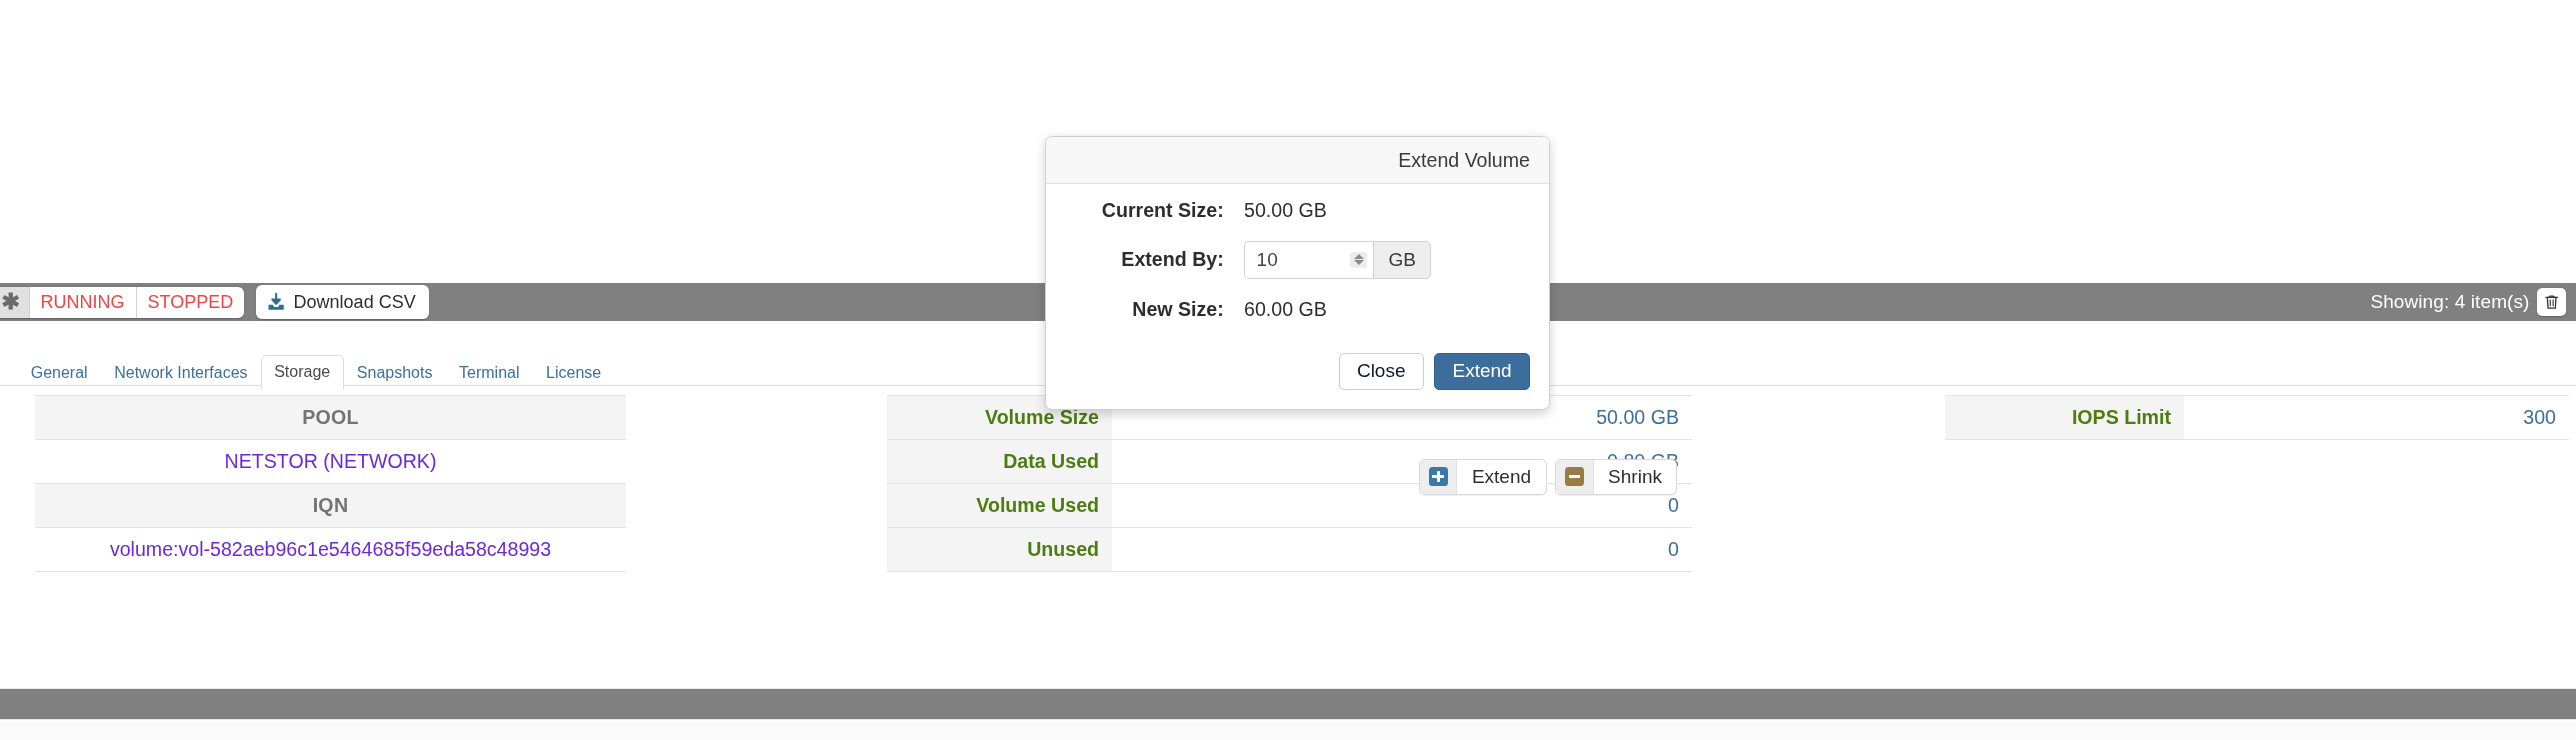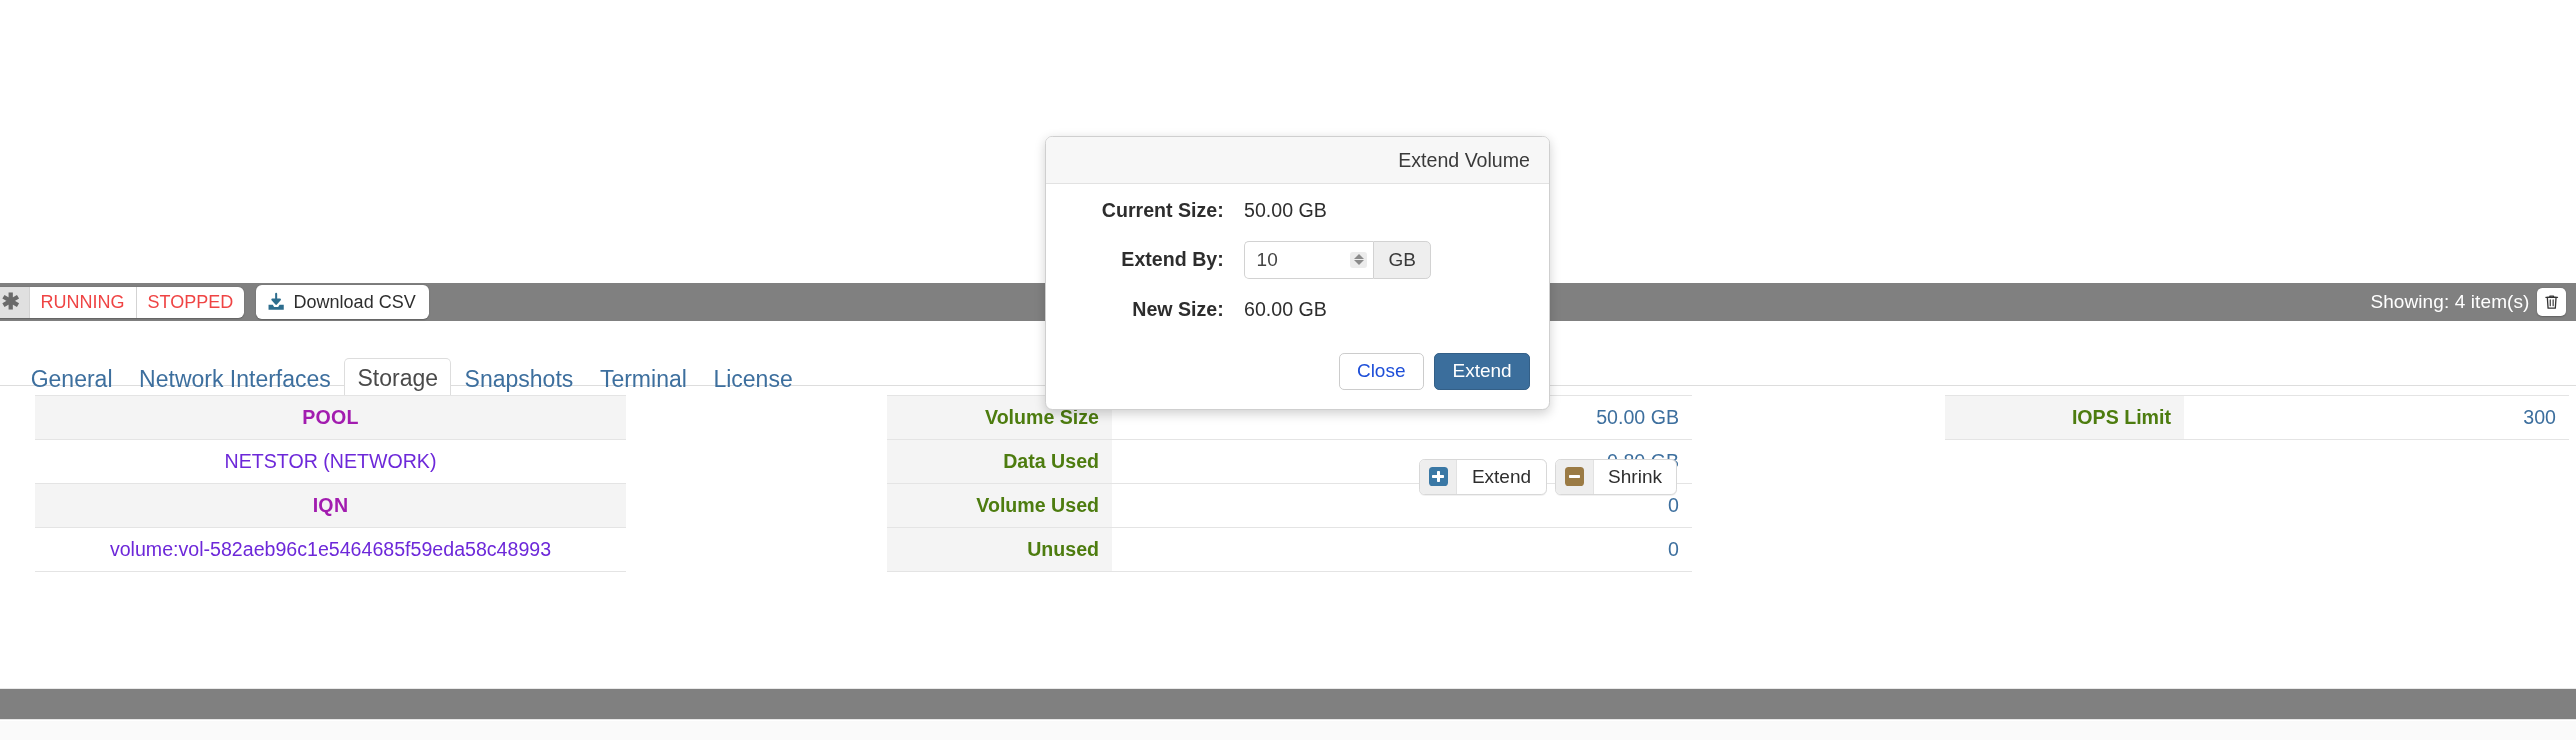--- a/index.html
+++ b/index.html
@@ -59,42 +59,42 @@
   }
 
   
   .tabs {
     position:absolute; left:0; top:341px; width:2576px; height:45px;
     display:flex; align-items:flex-end;
     border-bottom: 1.5px solid #dddddd;
     padding-left: 17.4px;
   }
   .tab {
-    font-size:23px; color:#3d6f9e; padding: 8.7px 12.3px 8.7px 12.3px;
-    line-height:1; position:relative; top:15px;
+    font-size:16px; color:#3d6f9e; padding: 8.7px 12.3px 8.7px 12.3px;
+    line-height:1; position:relative; top:5px;
     border:1.5px solid transparent; border-bottom:none; white-space:nowrap;
   }
   .tab.active {
     color:#4a4a4a; background:#fff;
     border:1.5px solid #dddddd; border-bottom:1.5px solid #fff;
     border-radius:5.1px 5.1px 0 0;
   }
 
   
   .panels { position:absolute; left:0; top:395px; width:2576px; }
 
   .dtable { border-collapse:collapse; table-layout:fixed; }
   .dtable td, .dtable th {
     font-size:19.6px; padding: 10.2px 13px; line-height:1.15;
     border-top: 1.5px solid #e4e4e4;
   }
   .dtable tr:last-child td, .dtable tr:last-child th { border-bottom: 1.5px solid #e4e4e4; }
 
   .hdr-row td {
-    background:#f4f4f4; text-align:center; font-weight:bold; color:#a21caf;
+    background:#f4f4f4; text-align:center; font-weight:bold; color:#737373;
     letter-spacing:0.3px;
   }
   .val-row td { background:#ffffff; text-align:center; color:#6d28d9; }
 
   .kv-label {
     background:#f4f4f4; text-align:right; font-weight:bold; color:#4d7c0f;
     width: 247px;
   }
   .kv-value { background:#ffffff; text-align:right; color:#3d6f9e; }
 
@@ -190,21 +190,21 @@
   }
 
   .popover-footer {
     display:flex; justify-content:flex-end; gap:10.2px;
     padding: 4.4px 19px 19px 19px;
   }
   .btn {
     font-size:19px; padding: 7.3px 17.4px; border-radius:5.1px; line-height:1.1;
     white-space:nowrap;
   }
-  .btn-default { background:#ffffff; border:1.5px solid #cccccc; color:#1d4ed8; }
+  .btn-default { background:#ffffff; border:1.5px solid #cccccc; color:#0f172a; }
   .btn-primary { background:#3b6e9c; border:1.5px solid #335f87; color:#ffffff; }
 
   
   .tail-outer {
     position:absolute; left:1501px; top:196px; z-index:49;
     width:0; height:0;
     border-left:20.3px solid transparent; border-right:20.3px solid transparent;
     border-top:20.3px solid #cfcfcf;
   }
   .tail-inner {

